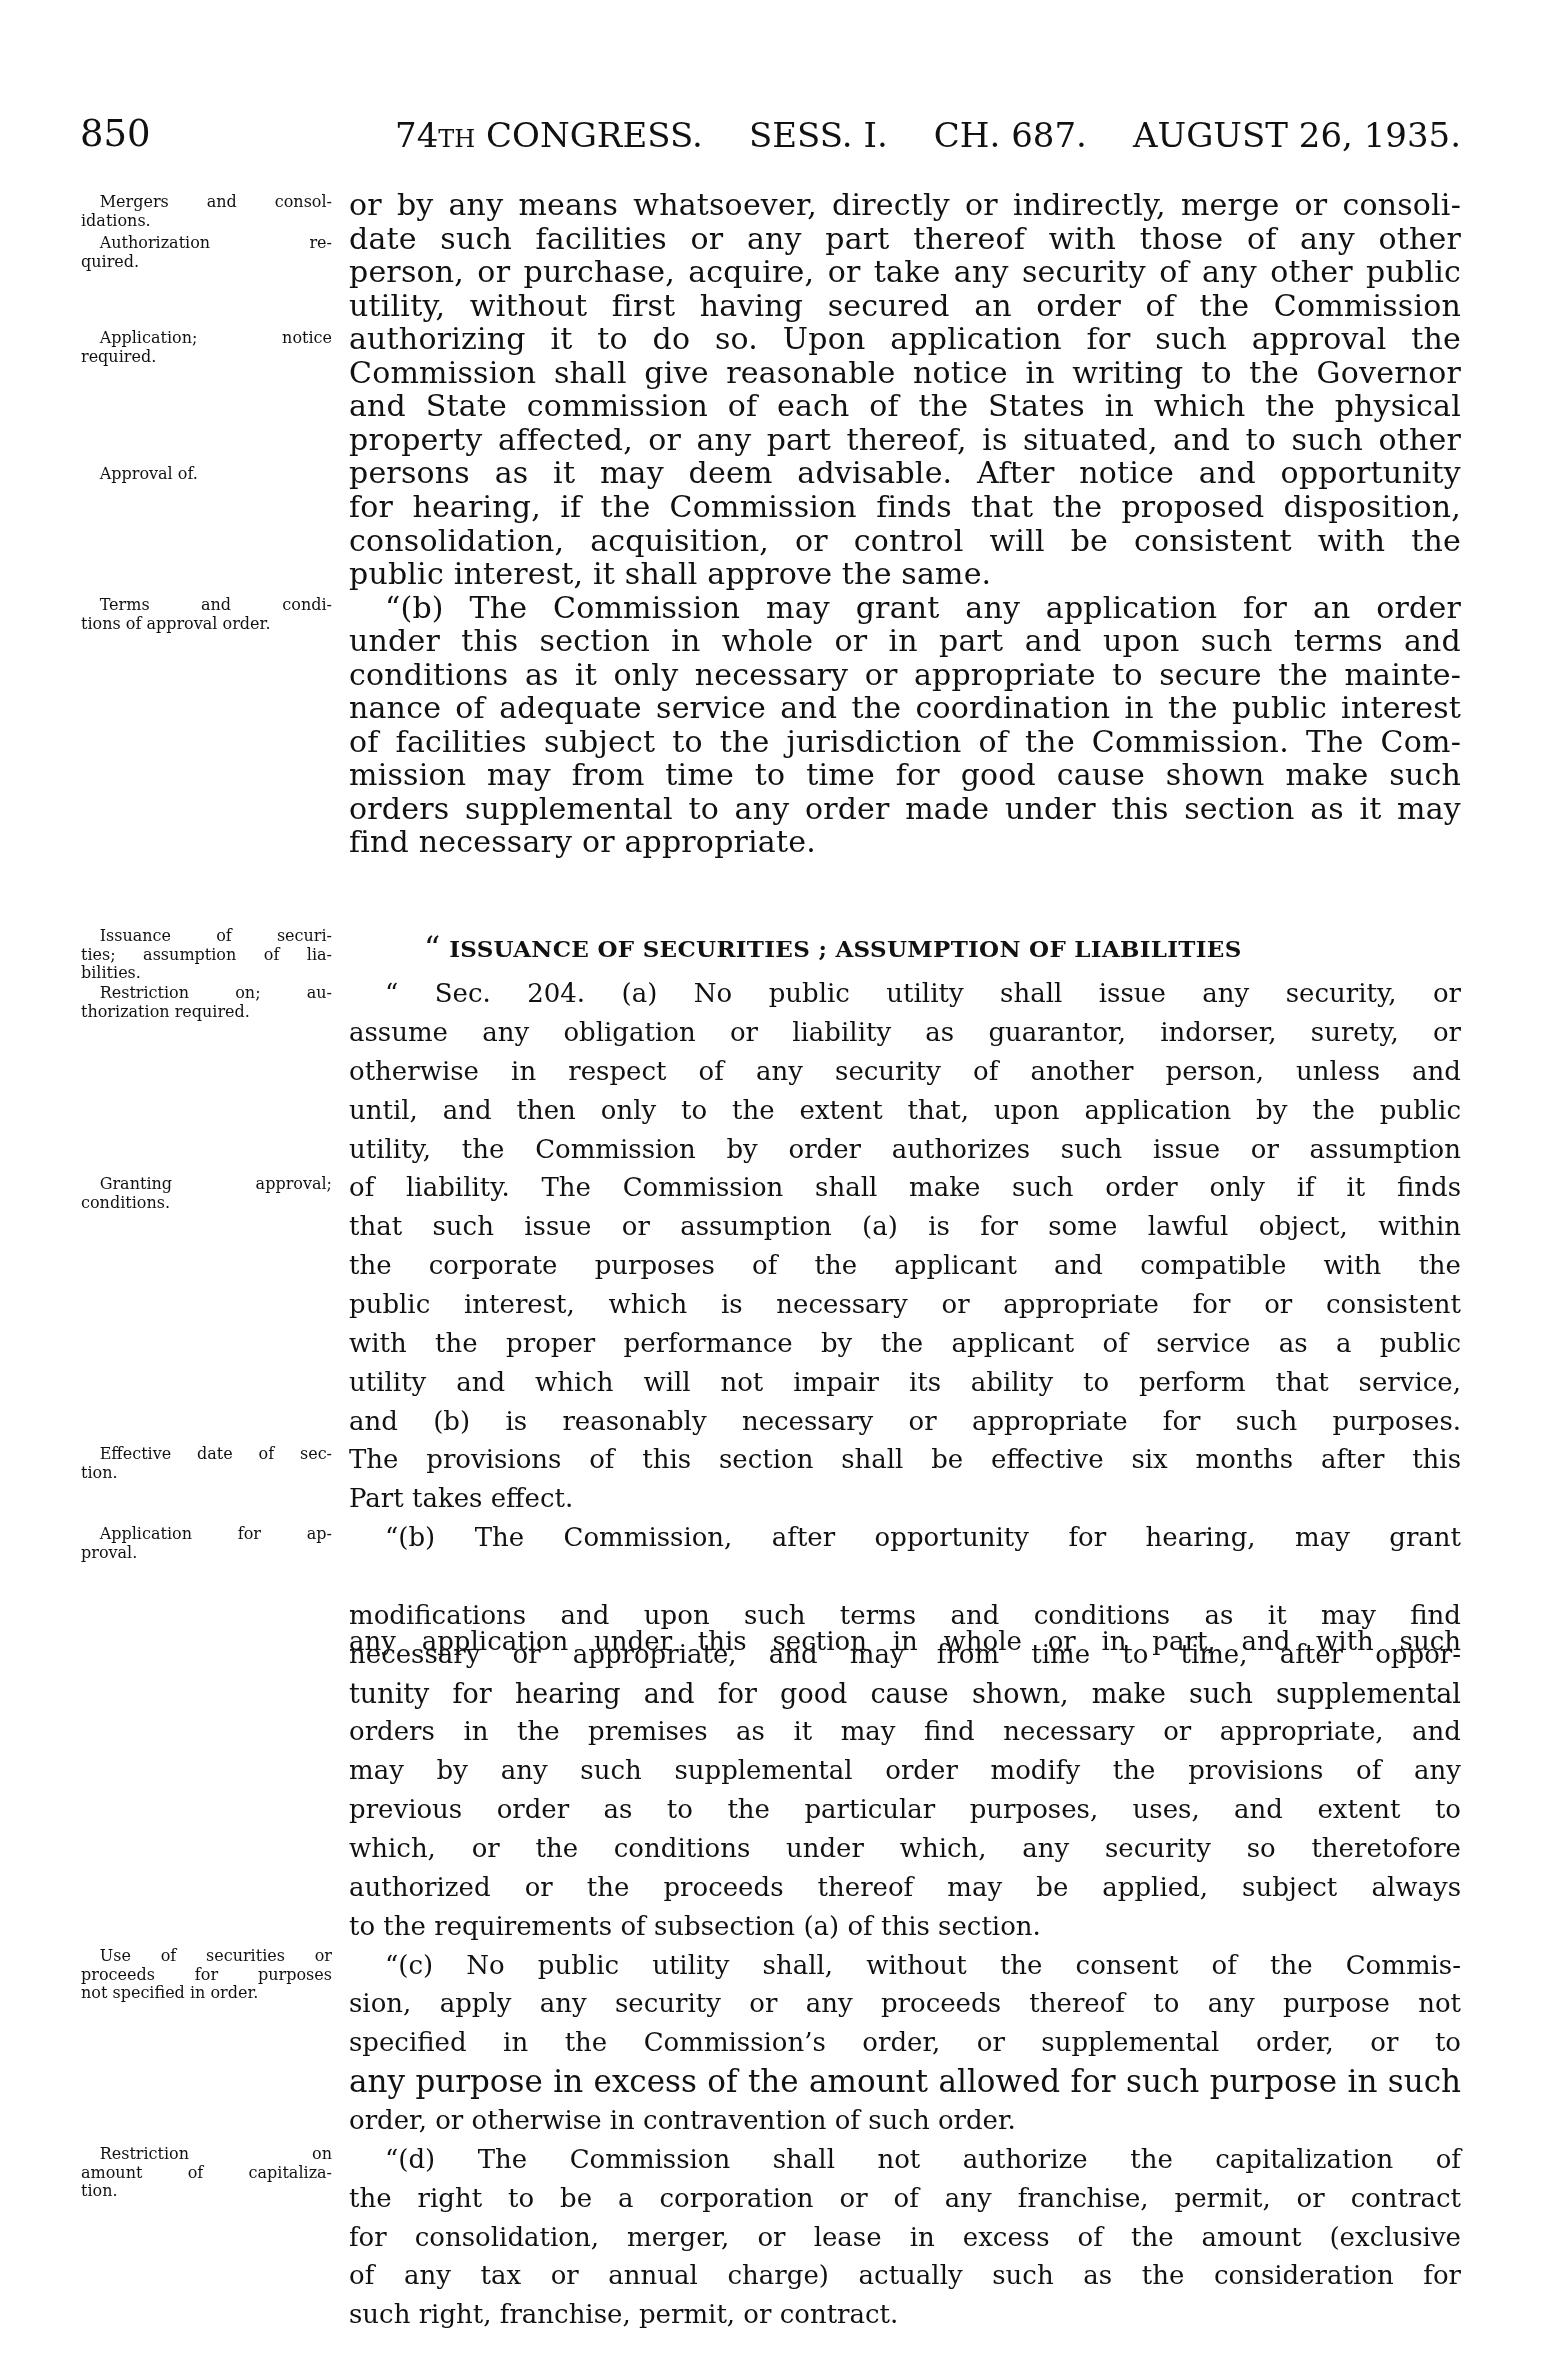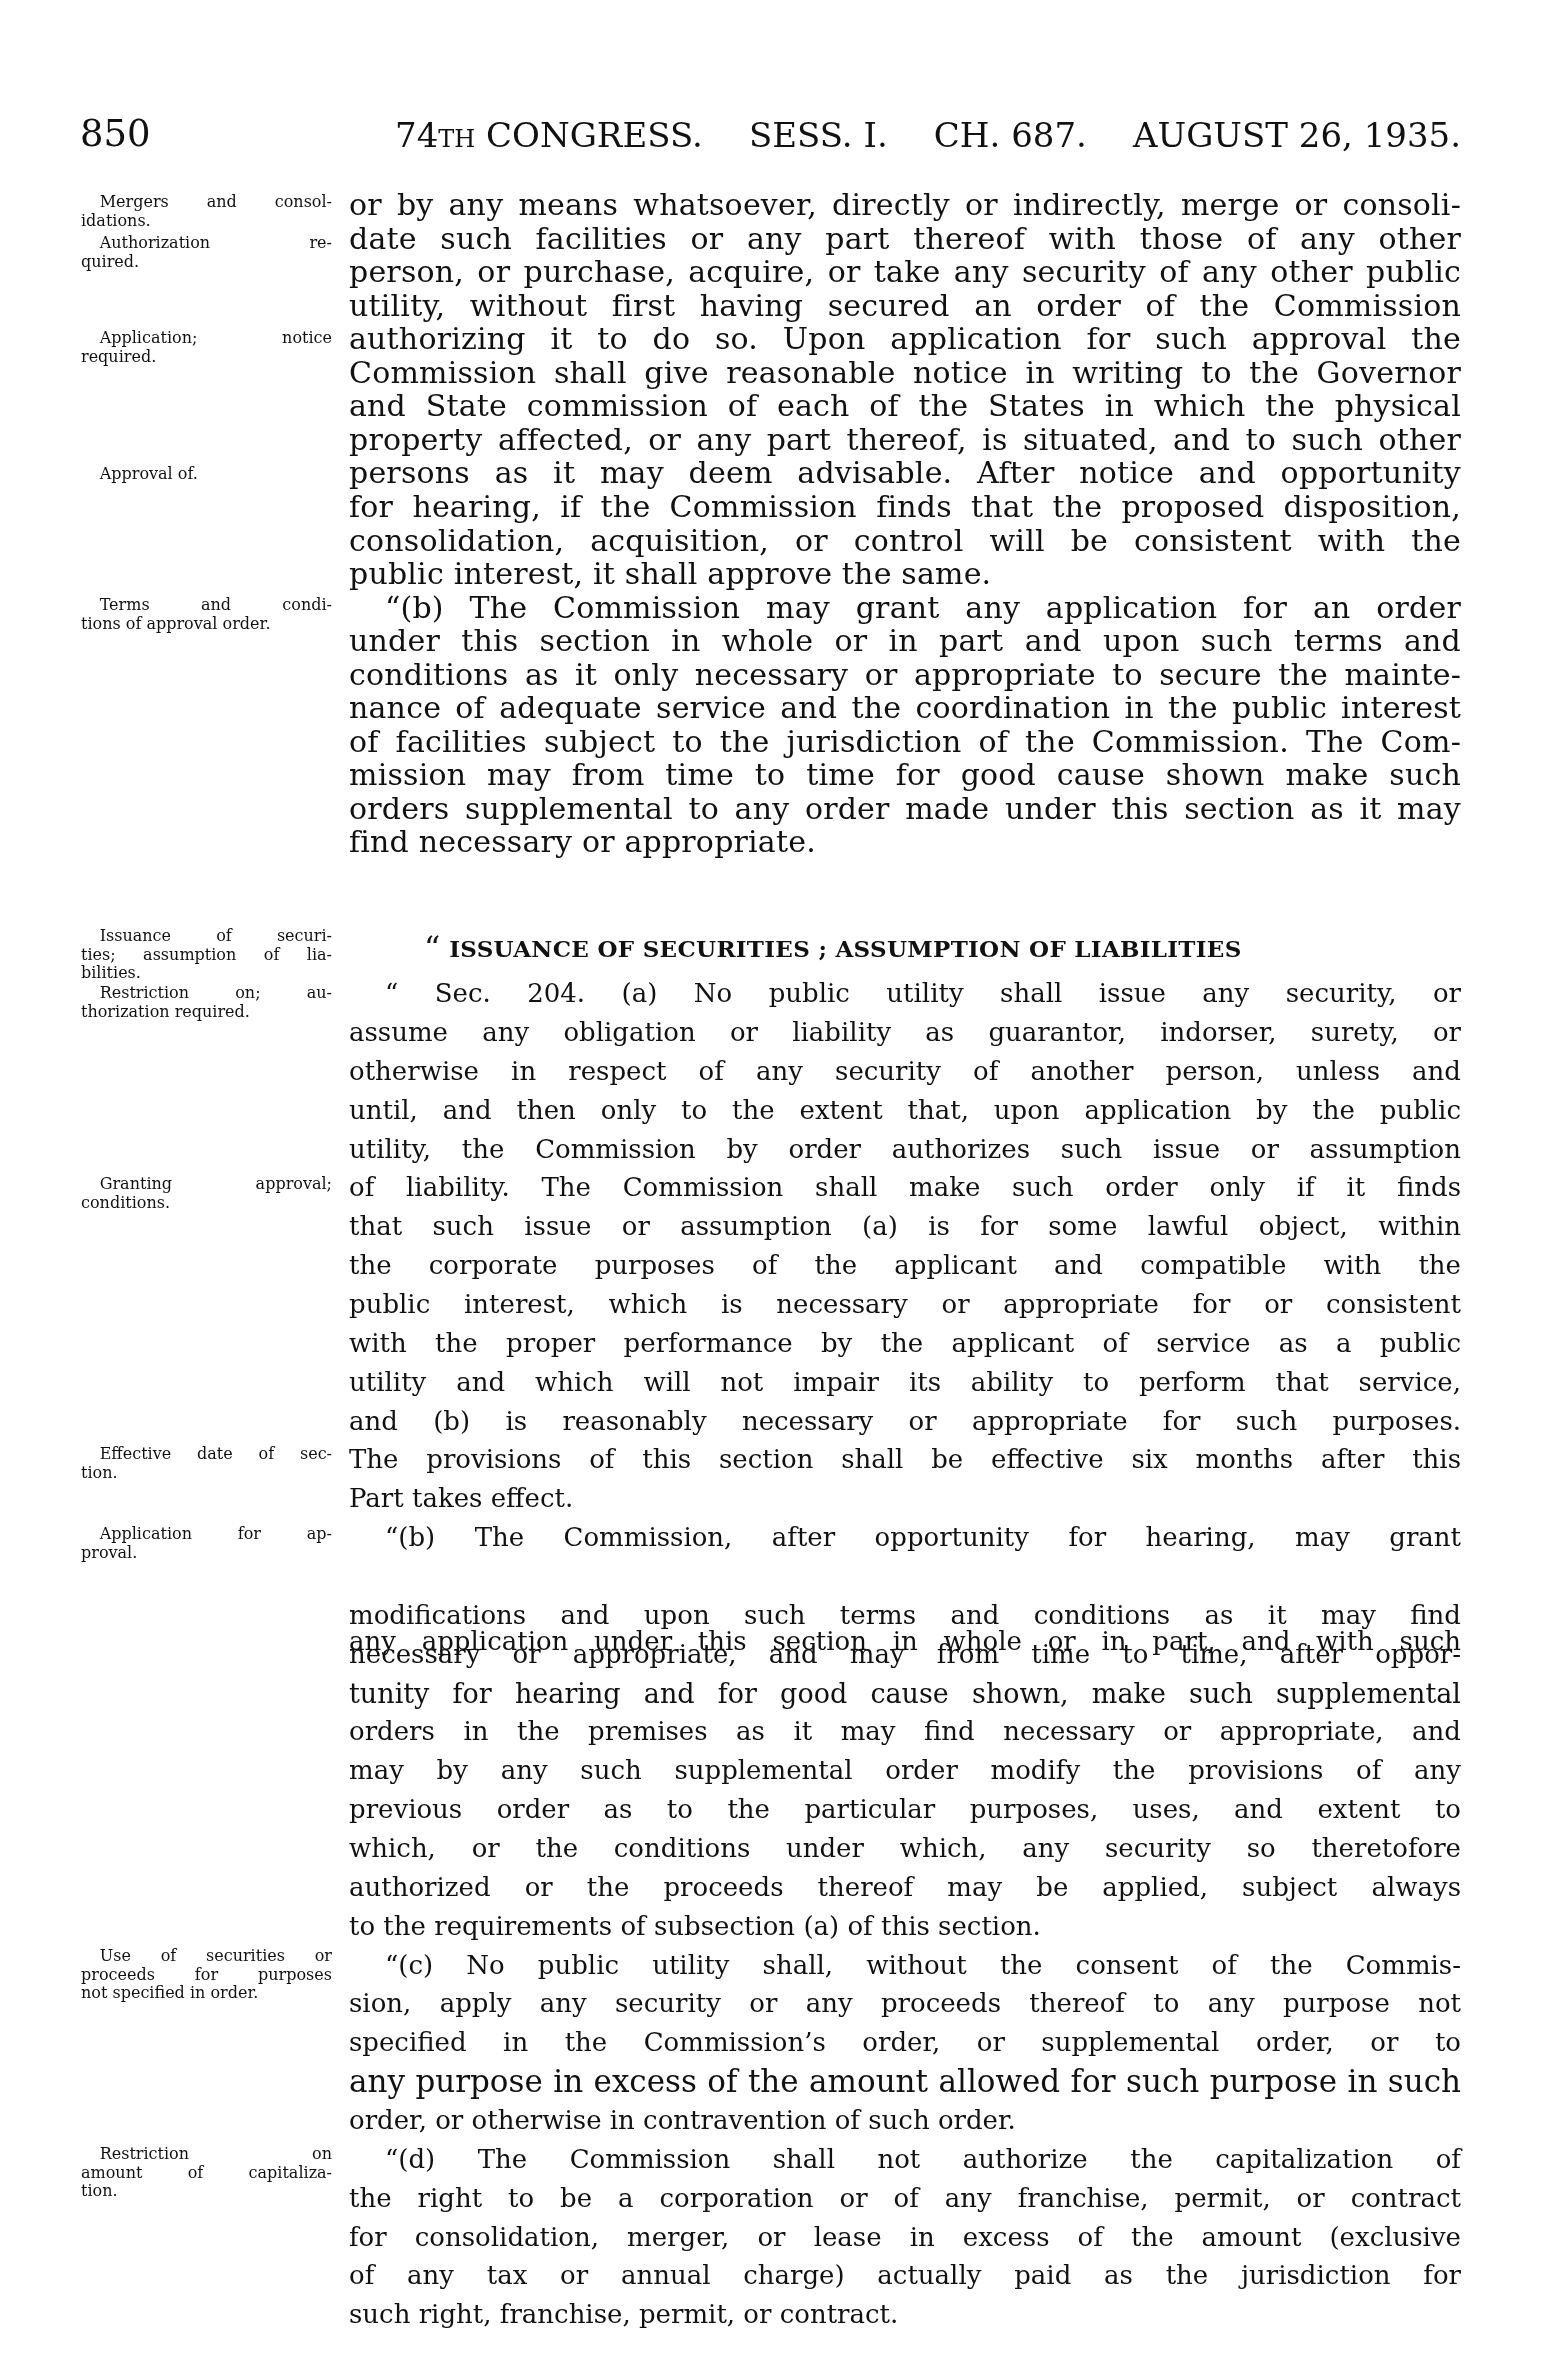--- a/index.html
+++ b/index.html
@@ -150,17 +150,17 @@
       <div class="line b2 full" style="top: 1868px; white-space: nowrap;">authorized or the proceeds thereof may be applied, subject always</div>
       <div class="line b2 last" style="top: 1907px; white-space: nowrap;">to the requirements of subsection (a) of this section.</div>
       <div class="line b2 full indent" style="top: 1946px; white-space: nowrap;">“(c) No public utility shall, without the consent of the Commis-</div>
       <div class="line b2 full" style="top: 1984px; white-space: nowrap;">sion, apply any security or any proceeds thereof to any purpose not</div>
       <div class="line b2 full" style="top: 2023px; white-space: nowrap;">specified in the Commission’s order, or supplemental order, or to</div>
       <div class="line b2 full" style="top: 2062px; white-space: nowrap; font-size: 31px;">any purpose in excess of the amount allowed for such purpose in such</div>
       <div class="line b2 last" style="top: 2101px; white-space: nowrap;">order, or otherwise in contravention of such order.</div>
       <div class="line b2 full indent" style="top: 2140px; white-space: nowrap;">“(d) The Commission shall not authorize the capitalization of</div>
       <div class="line b2 full" style="top: 2179px; white-space: nowrap;">the right to be a corporation or of any franchise, permit, or contract</div>
       <div class="line b2 full" style="top: 2218px; white-space: nowrap;">for consolidation, merger, or lease in excess of the amount (exclusive</div>
-      <div class="line b2 full" style="top: 2256px; white-space: nowrap;">of any tax or annual charge) actually paid as the jurisdiction for</div>
+      <div class="line b2 full" style="top: 2256px; white-space: nowrap;">of any tax or annual charge) actually such as the consideration for</div>
       <div class="line b2 last" style="top: 2295px; white-space: nowrap;">such right, franchise, permit, or contract.</div>
     </div>
 </div>
 
 
 </body></html>

